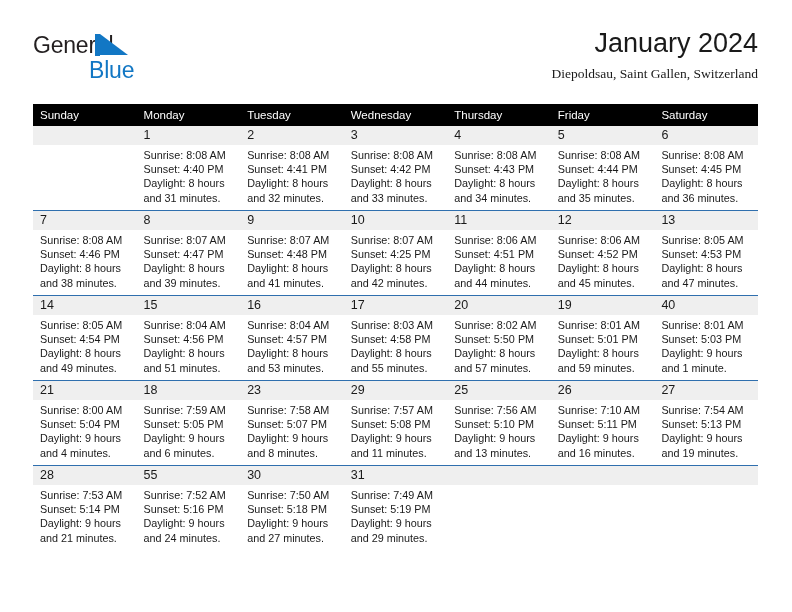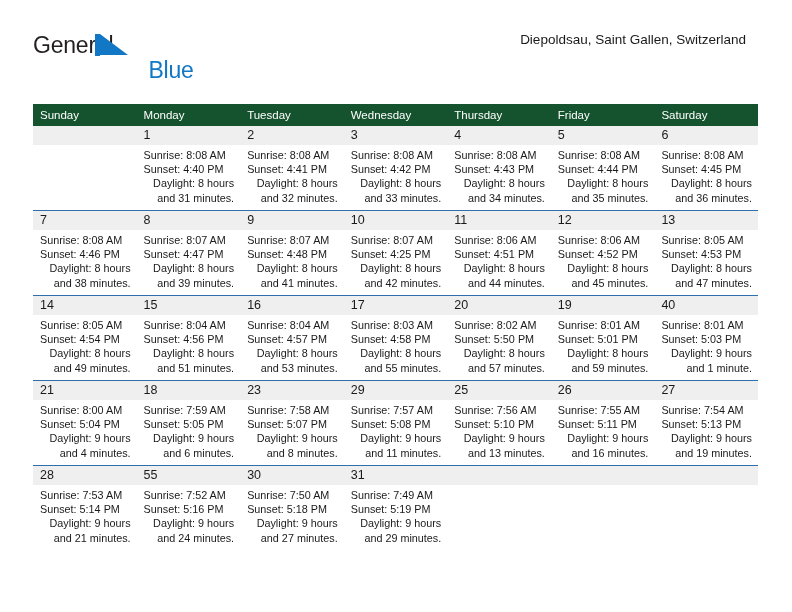--- a/index.html
+++ b/index.html
@@ -58,21 +58,20 @@
   }
   .brand-mark svg { display: block; }
 
   .brand-row2 {
     position: relative;
     margin-top: -1px;
     height: 26px;
     line-height: 26px;
     padding-left: 56px;
     white-space: nowrap;
-    text-align: center;
   }
 
   .brand-blue {
     font-size: 23px;
     color: #1277c4;
     letter-spacing: -0.2px;
   }
 
   .title-block {
     position: absolute;
@@ -88,36 +87,37 @@
     white-space: nowrap;
     font-weight: normal;
     margin: 0;
   }
 
   .cal-subtitle {
     font-size: 13.5px;
     color: #1a1a1a;
     line-height: 22px;
     white-space: nowrap;
-    margin: 12px;
+    margin: 0;
     margin-top: 3px;
+    font-family: Liberation Serif, serif;
   }
 
   
   .calendar {
     position: absolute;
     left: 33px;
     top: 104px;
     width: 725px;
     border-collapse: collapse;
     table-layout: fixed;
   }
 
   .calendar th {
-    background: #14532d;
+    background: #000000;
     color: #ffffff;
     font-size: 11.5px;
     font-weight: normal;
     text-align: left;
     padding: 5px 0 5px 7px;
     height: 11px;
     border: none;
   }
 
   .calendar td {
@@ -143,21 +143,21 @@
   }
 
   .day-details {
     padding: 3px 6px 0 7px;
     font-size: 10.8px;
     line-height: 14.2px;
     color: #1a1a1a;
   }
 
   .day-details div { white-space: nowrap; }
-  .day-details .daylight-line { white-space: normal; text-align: right; }
+  .day-details .daylight-line { white-space: normal; }
 </style>
 </head>
 <body>
 
 <div id="page">
 
   <div class="page-header">
 
     <div class="brand">
       <div class="brand-row1">
@@ -168,20 +168,21 @@
             <polygon points="5,0 33,21 5,21" fill="#1277c4"></polygon>
           </svg>
         </span>
       </div>
       <div class="brand-row2">
         <span class="brand-blue">Blue</span>
       </div>
     </div>
 
     <div class="title-block">
+      <h1 class="cal-title">January 2024</h1>
       <p class="cal-subtitle">Diepoldsau, Saint Gallen, Switzerland</p>
     </div>
 
   </div>
 
   <table class="calendar">
     <colgroup>
       <col style="width:103.57px">
         <col style="width:103.57px">
         <col style="width:103.57px">
@@ -409,21 +410,21 @@
             <div class="daynum-band">25</div>
             <div class="day-details">
               <div>Sunrise: 7:56 AM</div>
               <div>Sunset: 5:10 PM</div>
               <div class="daylight-line">Daylight: 9 hours and 13 minutes.</div>
             </div>
           </td>
           <td>
             <div class="daynum-band">26</div>
             <div class="day-details">
-              <div>Sunrise: 7:55 AM</div>
+              <div>Sunrise: 7:10 AM</div>
               <div>Sunset: 5:11 PM</div>
               <div class="daylight-line">Daylight: 9 hours and 16 minutes.</div>
             </div>
           </td>
           <td>
             <div class="daynum-band">27</div>
             <div class="day-details">
               <div>Sunrise: 7:54 AM</div>
               <div>Sunset: 5:13 PM</div>
               <div class="daylight-line">Daylight: 9 hours and 19 minutes.</div>

